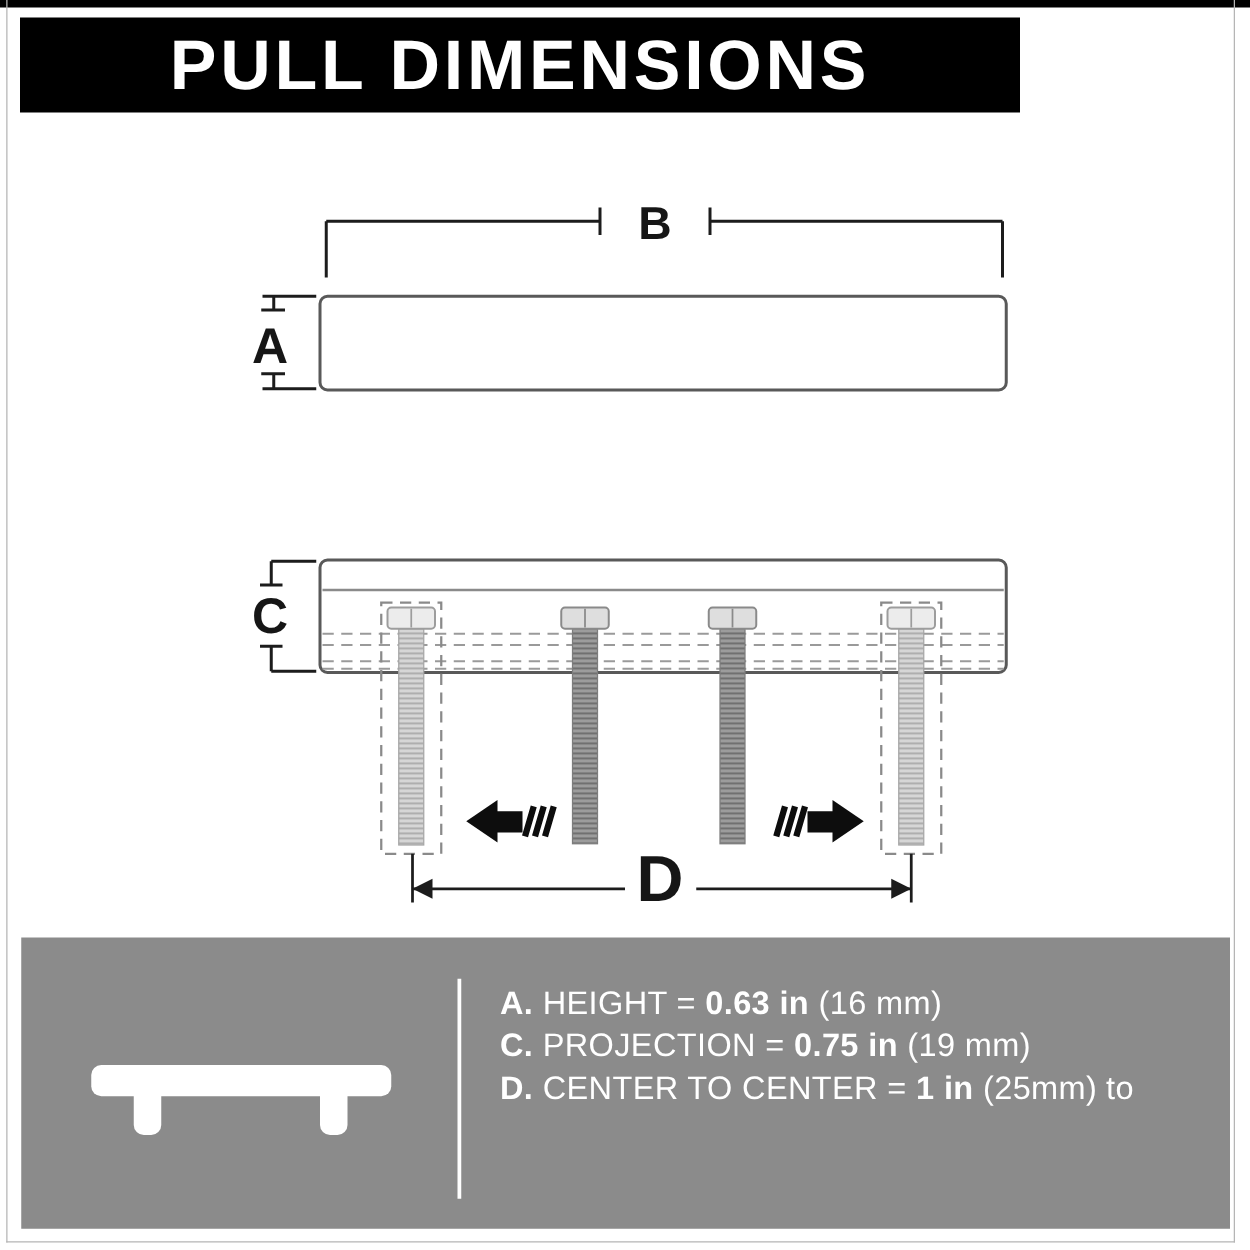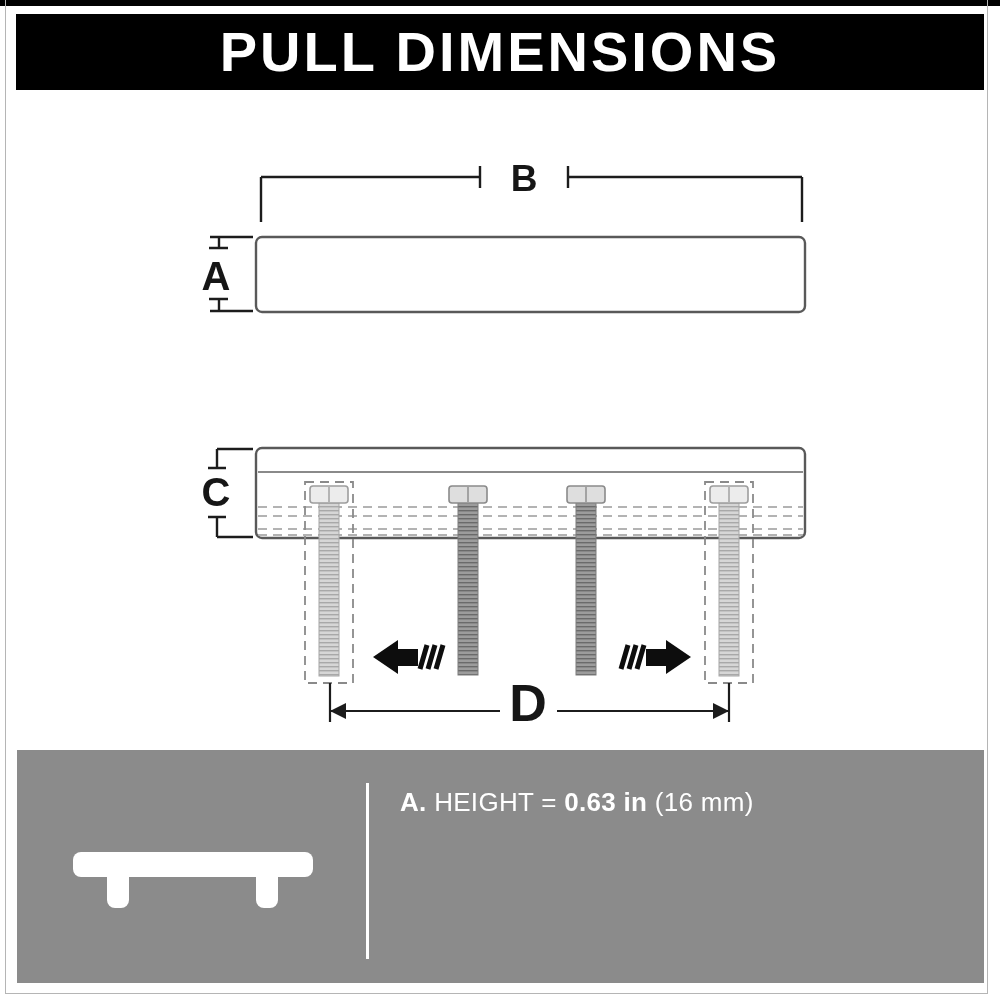--- a/index.html
+++ b/index.html
@@ -8,21 +8,21 @@
     font-family:"Liberation Sans",sans-serif;overflow:hidden;
   }
   .top-strip{position:absolute;left:0;top:0;width:1000px;height:6px;background:var(--banner-bg,#000);}
   .outer-border{
     position:absolute;left:5px;top:0;width:981px;height:993px;
     border-left:1px solid var(--frame-border,#b5b5b5);
     border-right:1px solid var(--frame-border,#b5b5b5);
     border-bottom:1px solid var(--frame-border,#b5b5b5);
   }
   .banner{
-    position:absolute;left:16px;top:14px;width:968px;height:76px;
+    position:absolute;left:16px;top:14px;width:800px;height:76px;
     background:var(--banner-bg,#000);display:flex;align-items:center;justify-content:center;
   }
   .banner h1{
     margin:0;color:var(--banner-text,#fff);font-size:56px;font-weight:bold;
     letter-spacing:3px;line-height:1;white-space:nowrap;
   }
   .drawing{position:absolute;left:0;top:90px;width:1000px;height:660px;}
   .drawing svg{display:block;width:1000px;height:660px;}
   .dim-label{
     font-family:"Liberation Sans",sans-serif;font-weight:bold;fill:#161616;text-anchor:middle;
@@ -142,14 +142,16 @@
 
 <footer class="panel">
   <div class="pull-icon">
     <div class="bar"></div>
     <div class="leg leg1"></div>
     <div class="leg leg2"></div>
   </div>
   <div class="divider"></div>
   <div class="spec-list">
     <div class="spec-row"><b>A.</b> <span>HEIGHT =</span> <b>0.63 in</b> <span>(16 mm)</span><span class="tail"></span></div>
+    <div class="spec-row"><b>C.</b> <span>PROJECTION =</span> <b>0.75 in</b> <span>(19 mm)</span><span class="tail"></span></div>
+    <div class="spec-row"><b>D.</b> <span>CENTER TO CENTER =</span> <b>1 in</b> <span>(25mm)</span><span class="tail">to</span></div>
   </div>
 </footer>
 
 </body></html>

